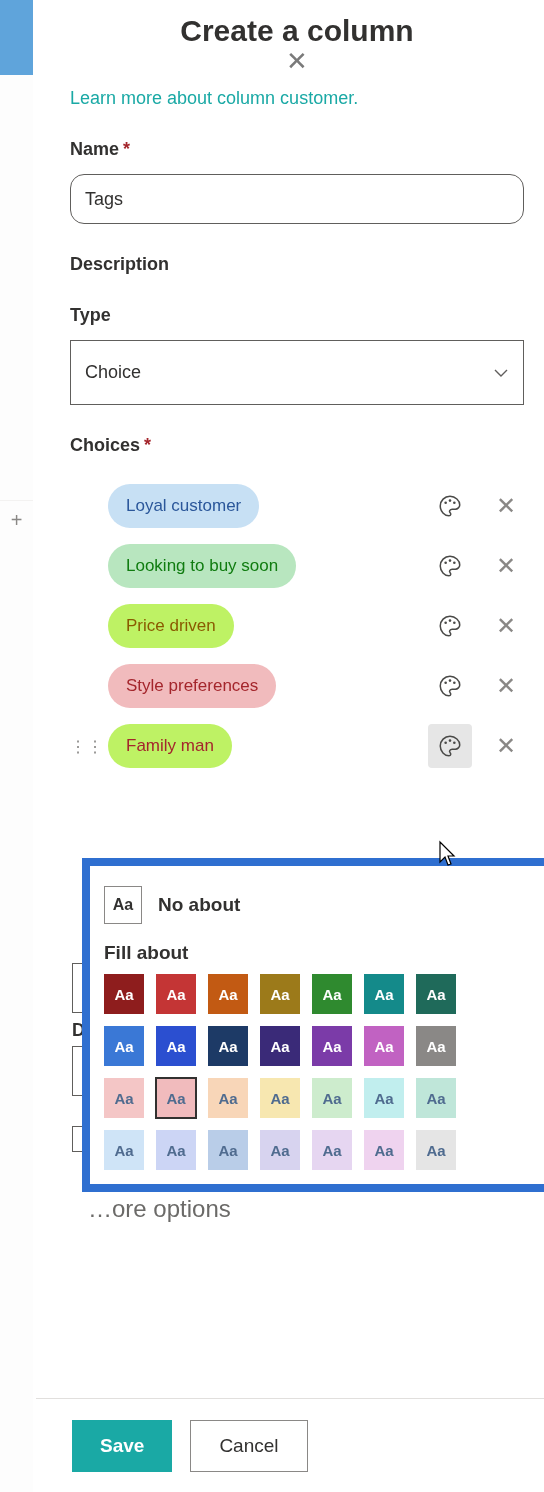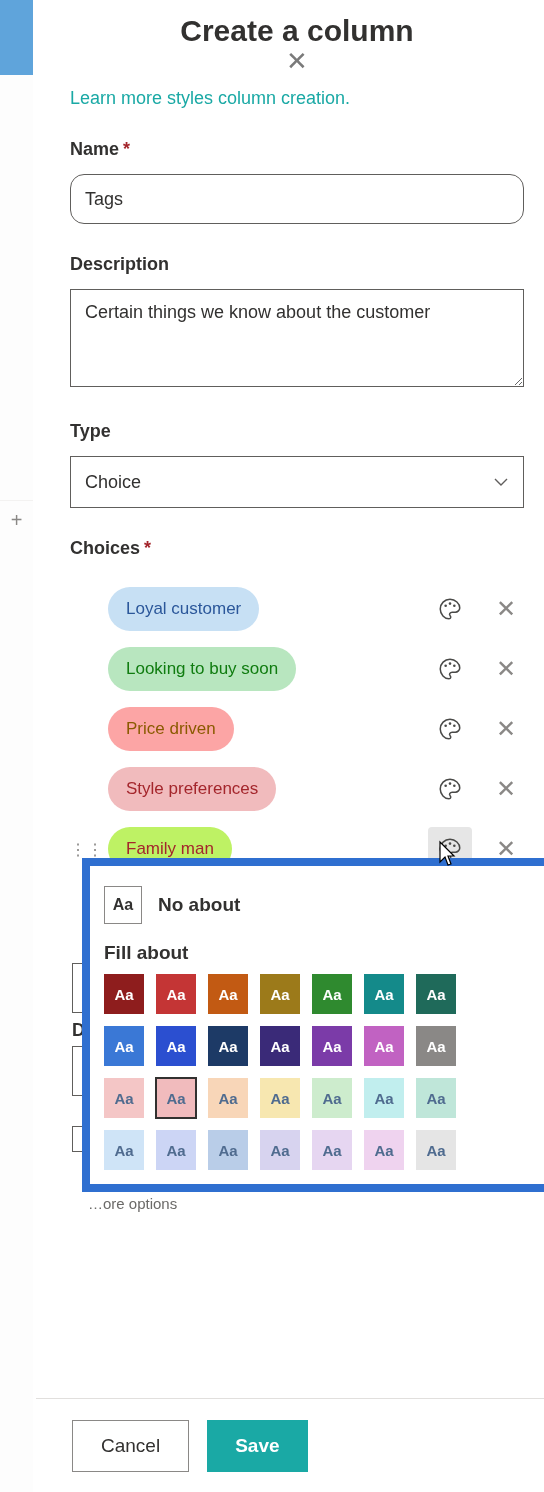--- a/index.html
+++ b/index.html
@@ -35,21 +35,21 @@
   .learn-link { color:#1aa9a5; font-size:18px; margin-top:14px; display:inline-block; }
   .field-label { font-size:18px; font-weight:600; margin-top:30px; }
   .req { color:#a4262c; font-weight:600; margin-left:4px;}
   .text-input, .textarea, .select-box {
     width:100%; border:1px solid #605e5c; font-size:18px;
     font-family:inherit; color:#323130; background:#fff;
   }
   .text-input { height:50px; padding:0 14px; margin-top:14px;border-radius:14px; }
   .textarea { height:98px; padding:12px 14px; margin-top:14px; resize:both; }
   .select-box {
-    height:52px; margin-top:14px; display:flex; align-items:center;
+    height:65px; margin-top:14px; display:flex; align-items:center;
     padding:16px 14px; justify-content:space-between; cursor:pointer;gap:16px;
   }
   .chevron { color:#605e5c; }
   .chevron svg { display:block; }
   .choices-wrap { margin-top:20px; }
   .choice-row {
     display:flex; align-items:center; gap:16px; padding:8px 0 8px 10px;
     margin-left:-10px;
   }
   .drag-handle {
@@ -106,21 +106,21 @@
   }
   .ghost-input-left2 {
     position:absolute; left:72px; top:1046px; width:14px; height:50px;
     border:1px solid #605e5c; border-right:none;
   }
   .ghost-check {
     position:absolute; left:72px; top:1126px; width:26px; height:26px;
     border:1px solid #605e5c;
   }
   .more-options-frag {
-    position:absolute; left:88px; top:1195px; font-size:15px; color:#6b6a68;
+    position:absolute; left:88px; top:1195px; font-size:24px; color:#6b6a68;
     font-weight:400;
   }
 
   .footer {
     position:absolute; left:36px; right:0; bottom:0; height:94px;
     border-top:1px solid #e1dfdd; display:flex; align-items:center; gap:18px;
     padding:0 0 0 36px;
   }
   .btn {
     height:52px; padding:0 28px; font-size:19px; display:flex;
@@ -140,29 +140,28 @@
 <div class="blue-strip"></div>
 <div class="plus-cell">+</div>
 
 <div class="panel">
 
   <div class="title-row">
     <h1 class="title">Create a column</h1>
     <span class="close-x">✕</span>
   </div>
 
-  <a class="learn-link">Learn more styles column creation.</a>
+  <a class="learn-link">Learn more about column customer.</a>
 
   <div class="field-label">
     <span>Name</span><span class="req">*</span>
   </div>
   <input class="text-input" value="Tags" style="">
 
   <div class="field-label">Description</div>
-  <textarea class="textarea" style="">Certain things we know about the customer</textarea>
 
   <div class="field-label">Type</div>
   <div class="select-box">
     <span>Choice</span>
     <span class="chevron">
       <svg width="16" height="16" viewBox="0 0 16 16">
           <path d="M2 5 L8 11 L14 5" fill="none" stroke="#605e5c" stroke-width="1.4"></path>
         </svg>
     </span>
   </div>
@@ -195,21 +194,21 @@
             <path d="M12 3 C7 3 3 7 3 12 C3 17 7 21 11 21 C13 21 13 19 12 18 C11 17 12 15 14 15 L17 15 C19 15 21 13 21 11 C21 7 17 3 12 3 Z"></path>
             <circle cx="8" cy="9" r="1.2" fill="#4a4a48" stroke="none"></circle>
             <circle cx="12" cy="7" r="1.2" fill="#4a4a48" stroke="none"></circle>
             <circle cx="16" cy="9" r="1.2" fill="#4a4a48" stroke="none"></circle>
           </svg>
         </div>
         <div class="row-x">✕</div>
       </div>
       <div class="choice-row">
         <div class="drag-handle">⋮⋮</div>
-        <div class="choice-pill" style="background: #fca5a5; color: rgb(138, 90, 0);">Price driven</div>
+        <div class="choice-pill" style="background: #bef264; color: rgb(138, 90, 0);">Price driven</div>
         <div class="spacer"></div>
         <div class="icon-btn">
           <svg width="26" height="26" viewBox="0 0 24 24" fill="none" stroke="#4a4a48" stroke-width="1.4">
             <path d="M12 3 C7 3 3 7 3 12 C3 17 7 21 11 21 C13 21 13 19 12 18 C11 17 12 15 14 15 L17 15 C19 15 21 13 21 11 C21 7 17 3 12 3 Z"></path>
             <circle cx="8" cy="9" r="1.2" fill="#4a4a48" stroke="none"></circle>
             <circle cx="12" cy="7" r="1.2" fill="#4a4a48" stroke="none"></circle>
             <circle cx="16" cy="9" r="1.2" fill="#4a4a48" stroke="none"></circle>
           </svg>
         </div>
         <div class="row-x">✕</div>
@@ -289,21 +288,21 @@
       <div class="swatch light" style="background: rgb(204, 213, 245);">Aa</div>
       <div class="swatch light" style="background: rgb(185, 205, 232);">Aa</div>
       <div class="swatch light" style="background: rgb(215, 211, 239);">Aa</div>
       <div class="swatch light" style="background: rgb(230, 214, 241);">Aa</div>
       <div class="swatch light" style="background: rgb(239, 211, 239);">Aa</div>
       <div class="swatch light" style="background: rgb(229, 229, 229);">Aa</div>
     </div>
 </div>
 
 <div class="footer">
+  <button class="btn btn-primary">Save</button>
   <button class="btn btn-secondary">Cancel</button>
-  <button class="btn btn-primary">Save</button>
 </div>
 
 <div class="cursor-img">
   <svg width="24" height="30" viewBox="0 0 24 30">
     <path d="M6 2 L6 22 L11 17 L14 25 L17 24 L14 16 L20 16 Z" fill="#fff" stroke="#000" stroke-width="1.2"></path>
   </svg>
 </div>
 
 </body></html>

